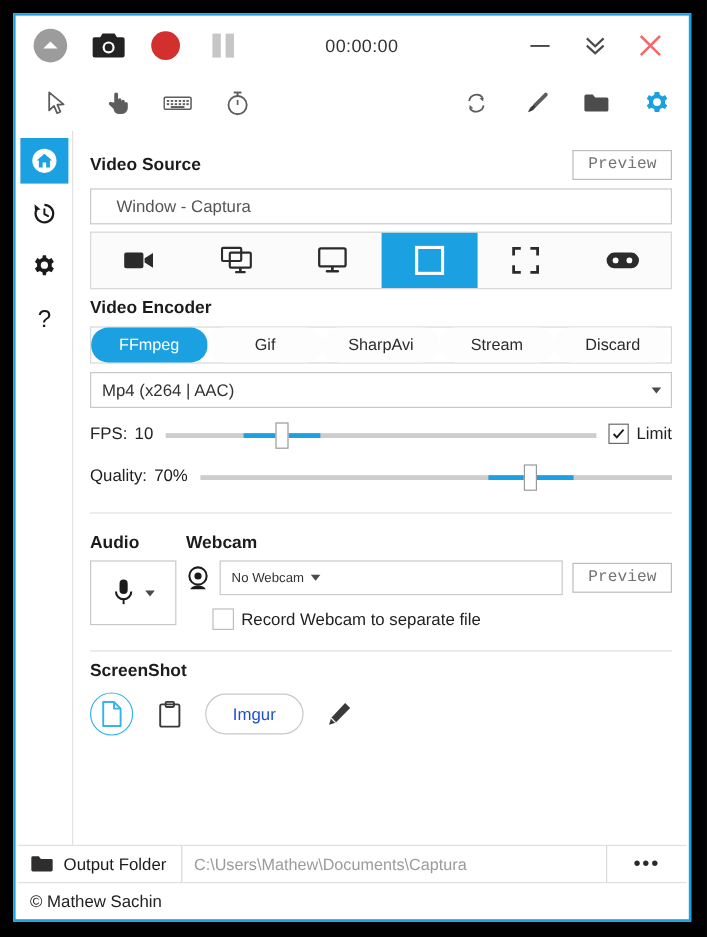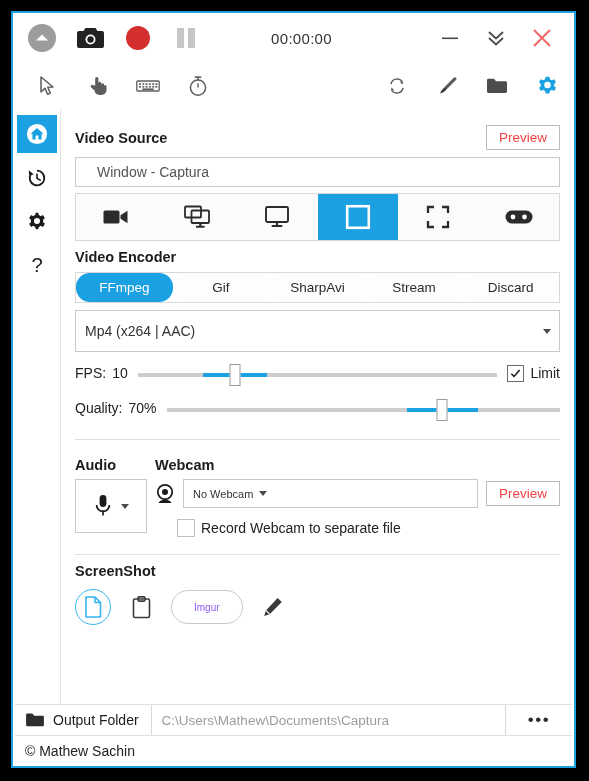--- a/index.html
+++ b/index.html
@@ -110,24 +110,24 @@
   }
   .sec-title {
     font-size: 14.5px;
     font-weight: bold;
     color: #1c1c1c;
   }
   .btn-plain {
     border: 1px solid #bcbcbc;
     background: #ffffff;
     font-size: 13.5px;
-    color: #ef4444;
+    color: #737373;
     padding: 4px 12px;
     cursor: pointer;
-    font-family: Liberation Sans, sans-serif;
+    font-family: Liberation Mono, monospace;
   }
 
   .textbox {
     border: 1px solid #c9c9c9;
     height: 30px;
     display: flex;
     align-items: center;
     padding: 0 21px;
     font-size: 14px;
     color: #555555;
@@ -164,21 +164,21 @@
     font-size: 13.5px;
     color: #2b2b2b;
     cursor: pointer;
     background: #fdfdfd;
     border-radius: 14px;
   }
   .tab.active { background: #1ba1e2; color: #ffffff; }
 
   .combo {
     border: 1px solid #c9c9c9;
-    height: 42px;
+    height: 30px;
     display: flex;
     align-items: center;
     padding: 0 8px 0 9px;
     font-size: 14px;
     color: #333333;
     box-sizing: border-box;
     cursor: pointer;
     background: #ffffff;
   }
   .combo .cval { flex: 1 1 auto; }
@@ -314,22 +314,22 @@
     display: flex; align-items: center; justify-content: center;
     cursor: pointer;
     color: #3a3a3a;
   }
   .pill {
     border: 1px solid #c9c9c9;
     border-radius: 18px;
     height: 32px;
     padding: 0 22px;
     display: flex; align-items: center; justify-content: center;
-    font-size: 10px;
-    color: #8b5cf6;
+    font-size: 14px;
+    color: #1d4ed8;
     cursor: pointer;
     background: #ffffff;
   }
 
   
   .outbar {
     flex: 0 0 auto;
     display: flex;
     align-items: stretch;
     height: 30px;

